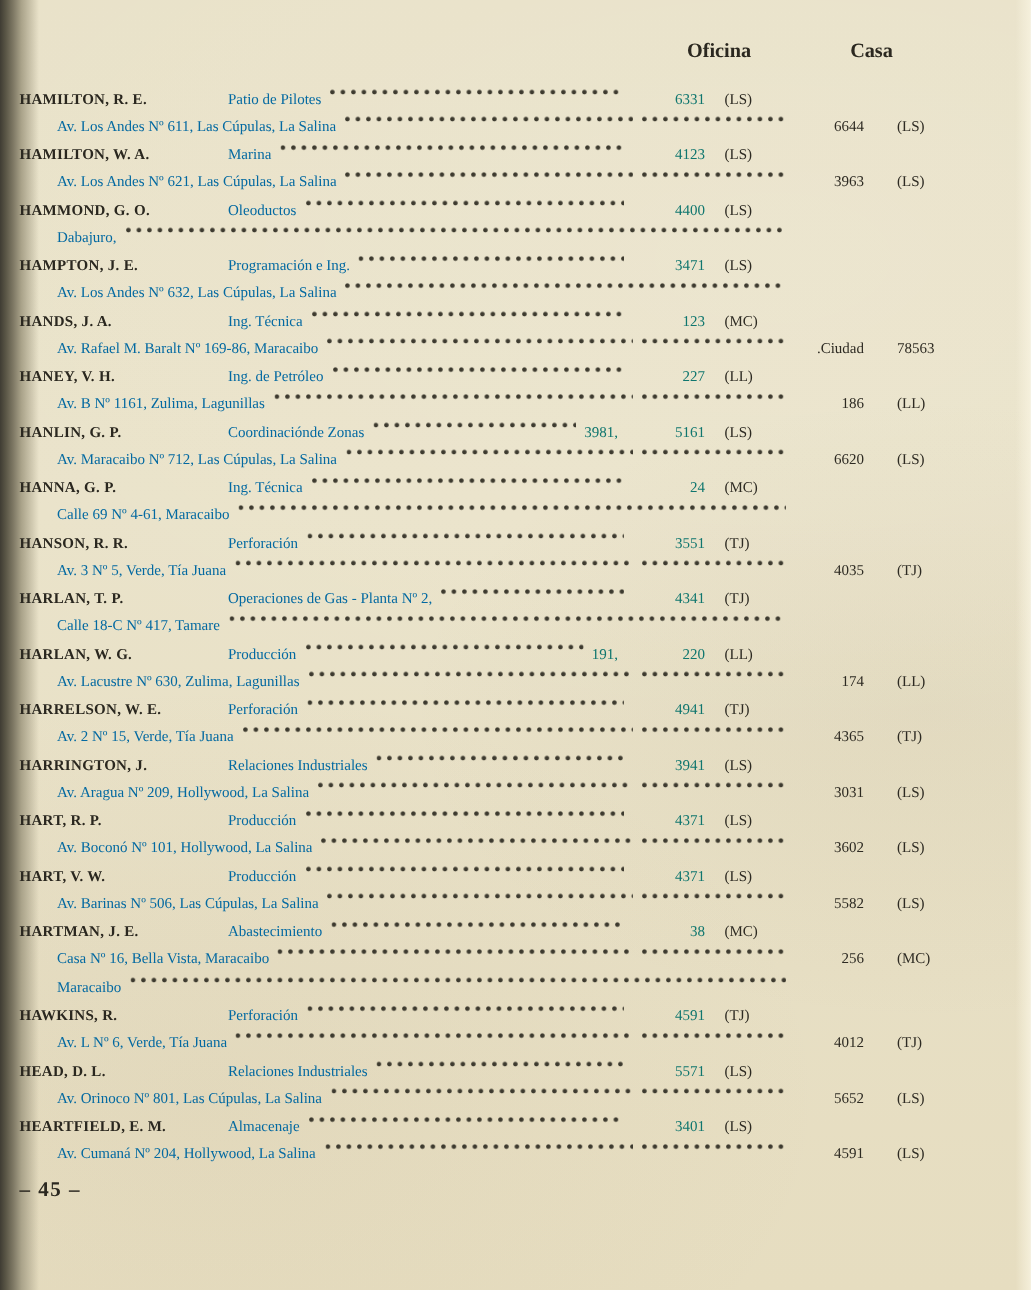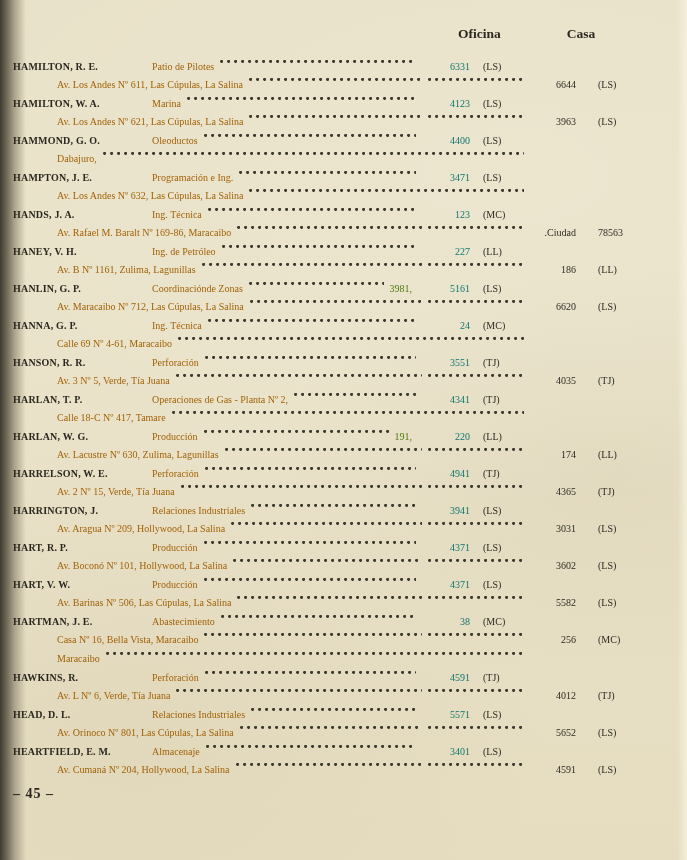--- a/index.html
+++ b/index.html
@@ -55,41 +55,41 @@
     font-size: 10px;
     line-height: 16px;
     white-space: nowrap;
   }
   .name {
     flex: none; width: 139px;
     font-weight: 700;
     letter-spacing: 0.2px;
     color: #2a271f;
   }
-  .dept, .addr { flex: none; color: #a16207; }
-  .l2 { padding-left: 44px; }
+  .dept, .addr { flex: none; color: #0369a1; }
+  .l2 { padding-left: 25px; }
 
   .dots {
     flex: 1 1 0;
     height: 5px;
     margin: 0 6px 3px 6px;
     background-image: radial-gradient(circle at 1.6px 2.4px, #3d3a2f 1.2px, rgba(0,0,0,0) 1.8px);
     background-size: 7px 5px;
     background-repeat: repeat-x;
     min-width: 8px;
   }
   .dots2 {
     flex: none; width: 96px;
     height: 5px;
     margin: 0 6px 3px 0;
     background-image: radial-gradient(circle at 1.6px 2.4px, #3d3a2f 1.2px, rgba(0,0,0,0) 1.8px);
     background-size: 7px 5px;
     background-repeat: repeat-x;
   }
-  .office-pre { flex: none; margin-right: 10px; color: #4d7c0f; }
+  .office-pre { flex: none; margin-right: 10px; color: #0f766e; }
   .office { flex: none; width: 48px; text-align: right; color: #0f766e; }
   .ocode  { flex: none; width: 60px; box-sizing: border-box; padding-left: 13px; color: #2d2a22; }
   .osp    { flex: none; width: 112px; }
   .home   { flex: none; width: 46px; text-align: right; color: #2d2a22; }
   .hcode  { flex: none; width: 66px; box-sizing: border-box; padding-left: 22px; color: #2d2a22; }
 
   .footer {
     margin-top: 6px;
     font-size: 14px;
     font-weight: 700;

